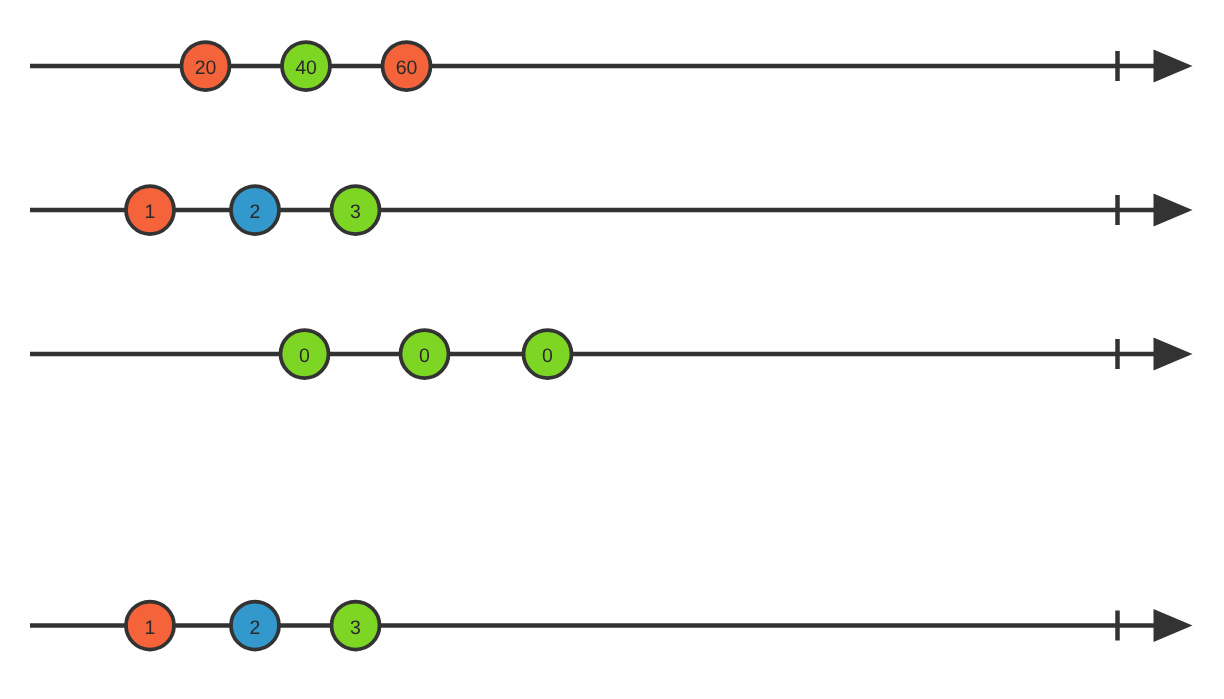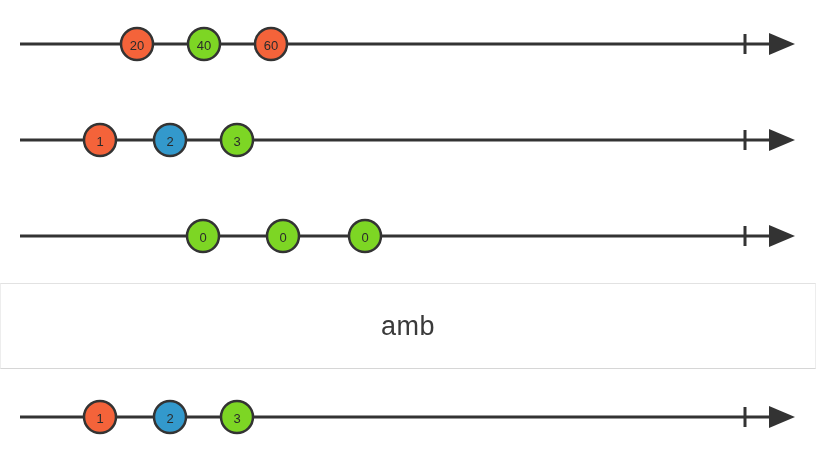--- a/index.html
+++ b/index.html
@@ -120,23 +120,20 @@
           <circle cx="283" cy="44" r="16" fill="#7dd624" stroke="#333333" stroke-width="2.5"></circle>
           <text x="283" y="45" class="node-label" font-size="13" fill="#2b2b2b">0</text>
         </g>
         <g>
           <circle cx="365" cy="44" r="16" fill="#7dd624" stroke="#333333" stroke-width="2.5"></circle>
           <text x="365" y="45" class="node-label" font-size="13" fill="#2b2b2b">0</text>
         </g>
       </svg>
     </div>
 
-  <div class="amb-panel" style="top: 283px; height: 86px; background: rgb(255, 255, 255); border-top-color: rgb(226, 226, 226);">
-    <span class="amb-label" style="color: rgb(58, 58, 58);">amb</span>
-  </div>
 
   <div class="timeline-row" style="top:373px;height:88px;">
       <svg class="timeline-svg" width="816" height="88" viewBox="0 0 816 88">
         <line x1="20" y1="44" x2="771" y2="44" stroke="#333333" stroke-width="3"></line>
         <line x1="745" y1="34" x2="745" y2="54" stroke="#333333" stroke-width="3"></line>
         <polygon points="769,33 795,44 769,55" fill="#333333"></polygon>
         <g>
           <circle cx="100" cy="44" r="16" fill="#f4633a" stroke="#333333" stroke-width="2.5"></circle>
           <text x="100" y="45" class="node-label" font-size="13" fill="#2b2b2b">1</text>
         </g>

